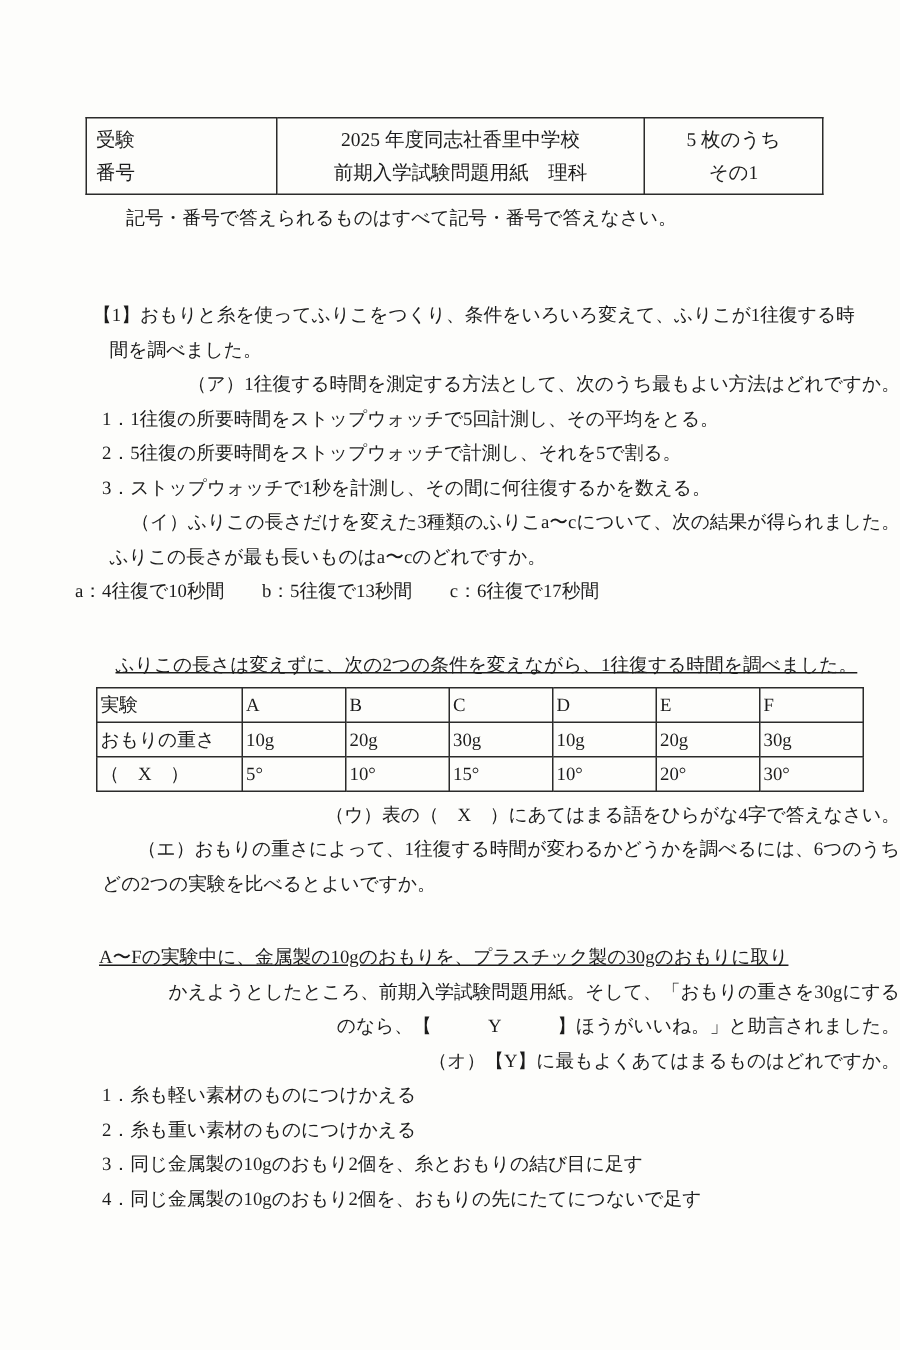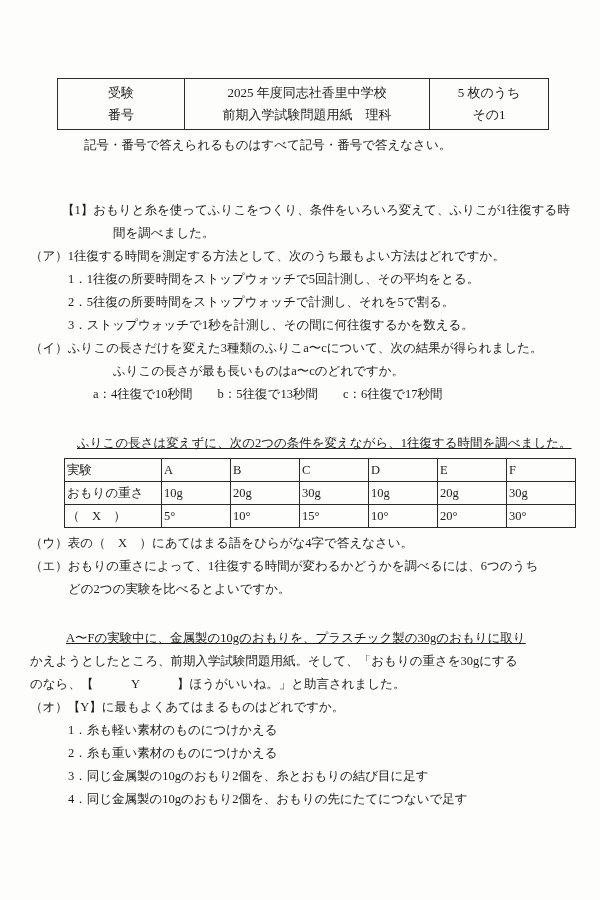--- a/index.html
+++ b/index.html
@@ -18,39 +18,39 @@
     table-layout: fixed;
     margin: 78px 0 0 57px;
   }
   .header-table td {
     border: 1.6px solid #2b2b2b;
     font-size: 13px;
     line-height: 22px;
     padding: 3px 6px;
     vertical-align: middle;
   }
-  .ht-c0 { width: 114px; text-align: center; padding-left: 9px; }
+  .ht-c0 { width: 114px; text-align: left; padding-left: 9px; }
   .ht-c1 { width: 232px; text-align: center; }
   .ht-c2 { width: 106px; text-align: center; }
 
   .instruction {
     margin: 5px 0 0 84px;
     font-size: 12.5px;
     line-height: 20px;
     white-space: pre;
   }
 
   
   .bodytext { margin-top: 9px; font-size: 12.5px; }
   .line { line-height: 23px; white-space: pre; }
   .in-q    { padding-left: 62px; margin-top: 44px; }  
-  .in-cont { padding-left: 113px; }  
-  .in-sec  { padding-left: 30px; }  
+  .in-cont { padding-left: 73px; }  
+  .in-sec  { padding-left: 50px; text-align: right; }  
   .in-opt  { padding-left: 68px; }  
-  .in-res  { padding-left: 50px; margin-left: 43px; }  
+  .in-res  { padding-left: 50px; }  
   .in-par  { padding-left: 77px; }  
   .in-par2 { padding-left: 66px; }  
   .gap-sm  { margin-top: 26px; text-decoration: underline; }
   .gap-xs  { margin-top: 4px; }
 
   
   .data-table {
     border-collapse: collapse;
     table-layout: fixed;
     margin: 3px 0 0 64px;

